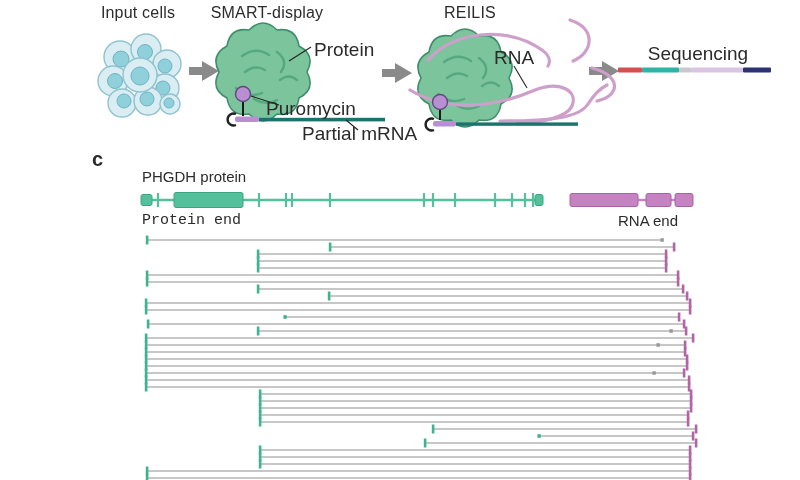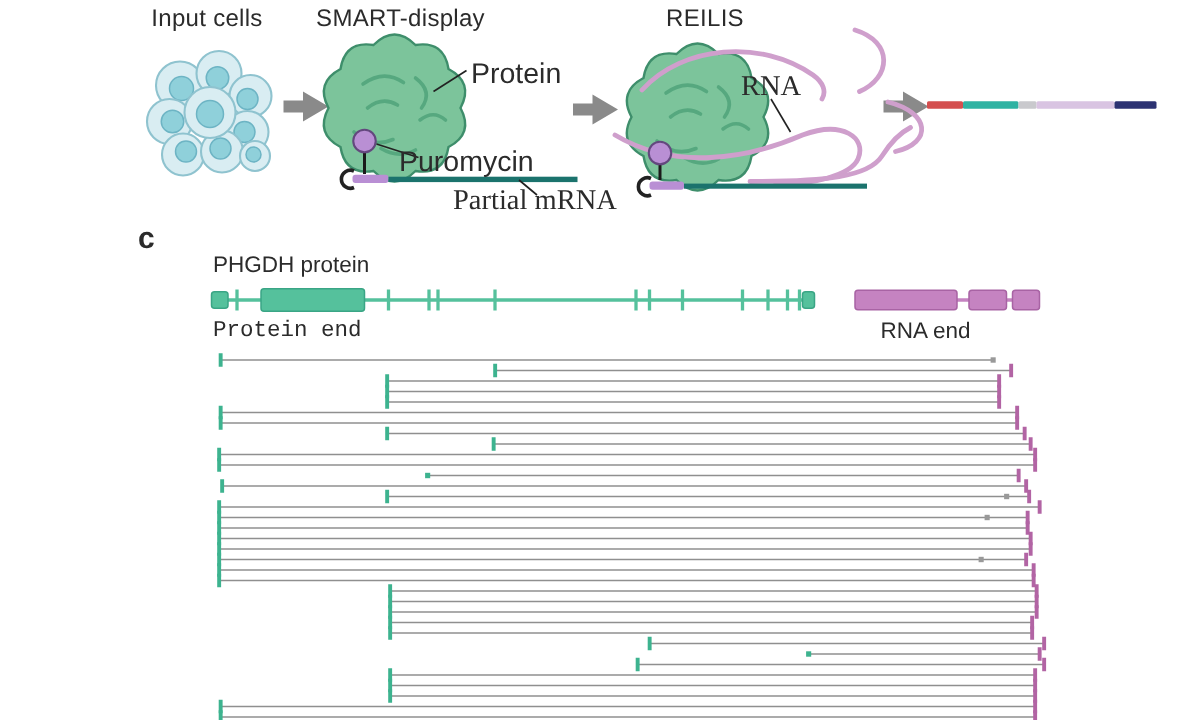--- a/index.html
+++ b/index.html
@@ -224,22 +224,23 @@
         <rect x="658.8" y="466.5" width="2.6" height="9" fill="#b264a4"></rect>
         <line x1="117" y1="478" x2="660" y2="478" stroke="#8f8f8f" stroke-width="1.1"></line>
         <rect x="115.8" y="473.5" width="2.6" height="9" fill="#3db38f"></rect>
         <rect x="658.8" y="473.5" width="2.6" height="9" fill="#b264a4"></rect>
       </g>
   </svg>
 
   <div class="lbl step-lbl ctr" style="left:50px;top:4px;width:116px;">Input cells</div>
   <div class="lbl step-lbl ctr" style="left:157px;top:4px;width:160px;">SMART-display</div>
   <div class="lbl step-lbl ctr" style="left:395px;top:4px;width:90px;">REILIS</div>
+  <div class="lbl anno-lbl ctr" style="left:608px;top:43px;width:120px;">Sequencing</div>
   <div class="lbl anno-lbl" style="left:284px;top:39px;">Protein</div>
   <div class="lbl anno-lbl" style="left:236px;top:98px;">Puromycin</div>
-  <div class="lbl anno-lbl" style="left:272px;top:123px;font-family:Liberation Serif, serif;">Partial mRNA</div>
-  <div class="lbl anno-lbl" style="left:464px;top:47px;font-family:Liberation Serif, serif;">RNA</div>
+  <div class="lbl anno-lbl" style="left:272px;top:123px;">Partial mRNA</div>
+  <div class="lbl anno-lbl" style="left:464px;top:47px;">RNA</div>
 
   <div class="lbl panel-letter" style="left:62px;top:148px;">c</div>
   <div class="lbl track-lbl" style="left:112px;top:168px;">PHGDH protein</div>
   <div class="lbl track-lbl" style="left:112px;top:212px;font-family:Liberation Mono, monospace;">Protein end</div>
-  <div class="lbl track-lbl" style="left:557px;top:212px;">RNA end</div>
+  <div class="lbl track-lbl" style="left:588px;top:212px;">RNA end</div>
 </div>
 
 </body></html>

